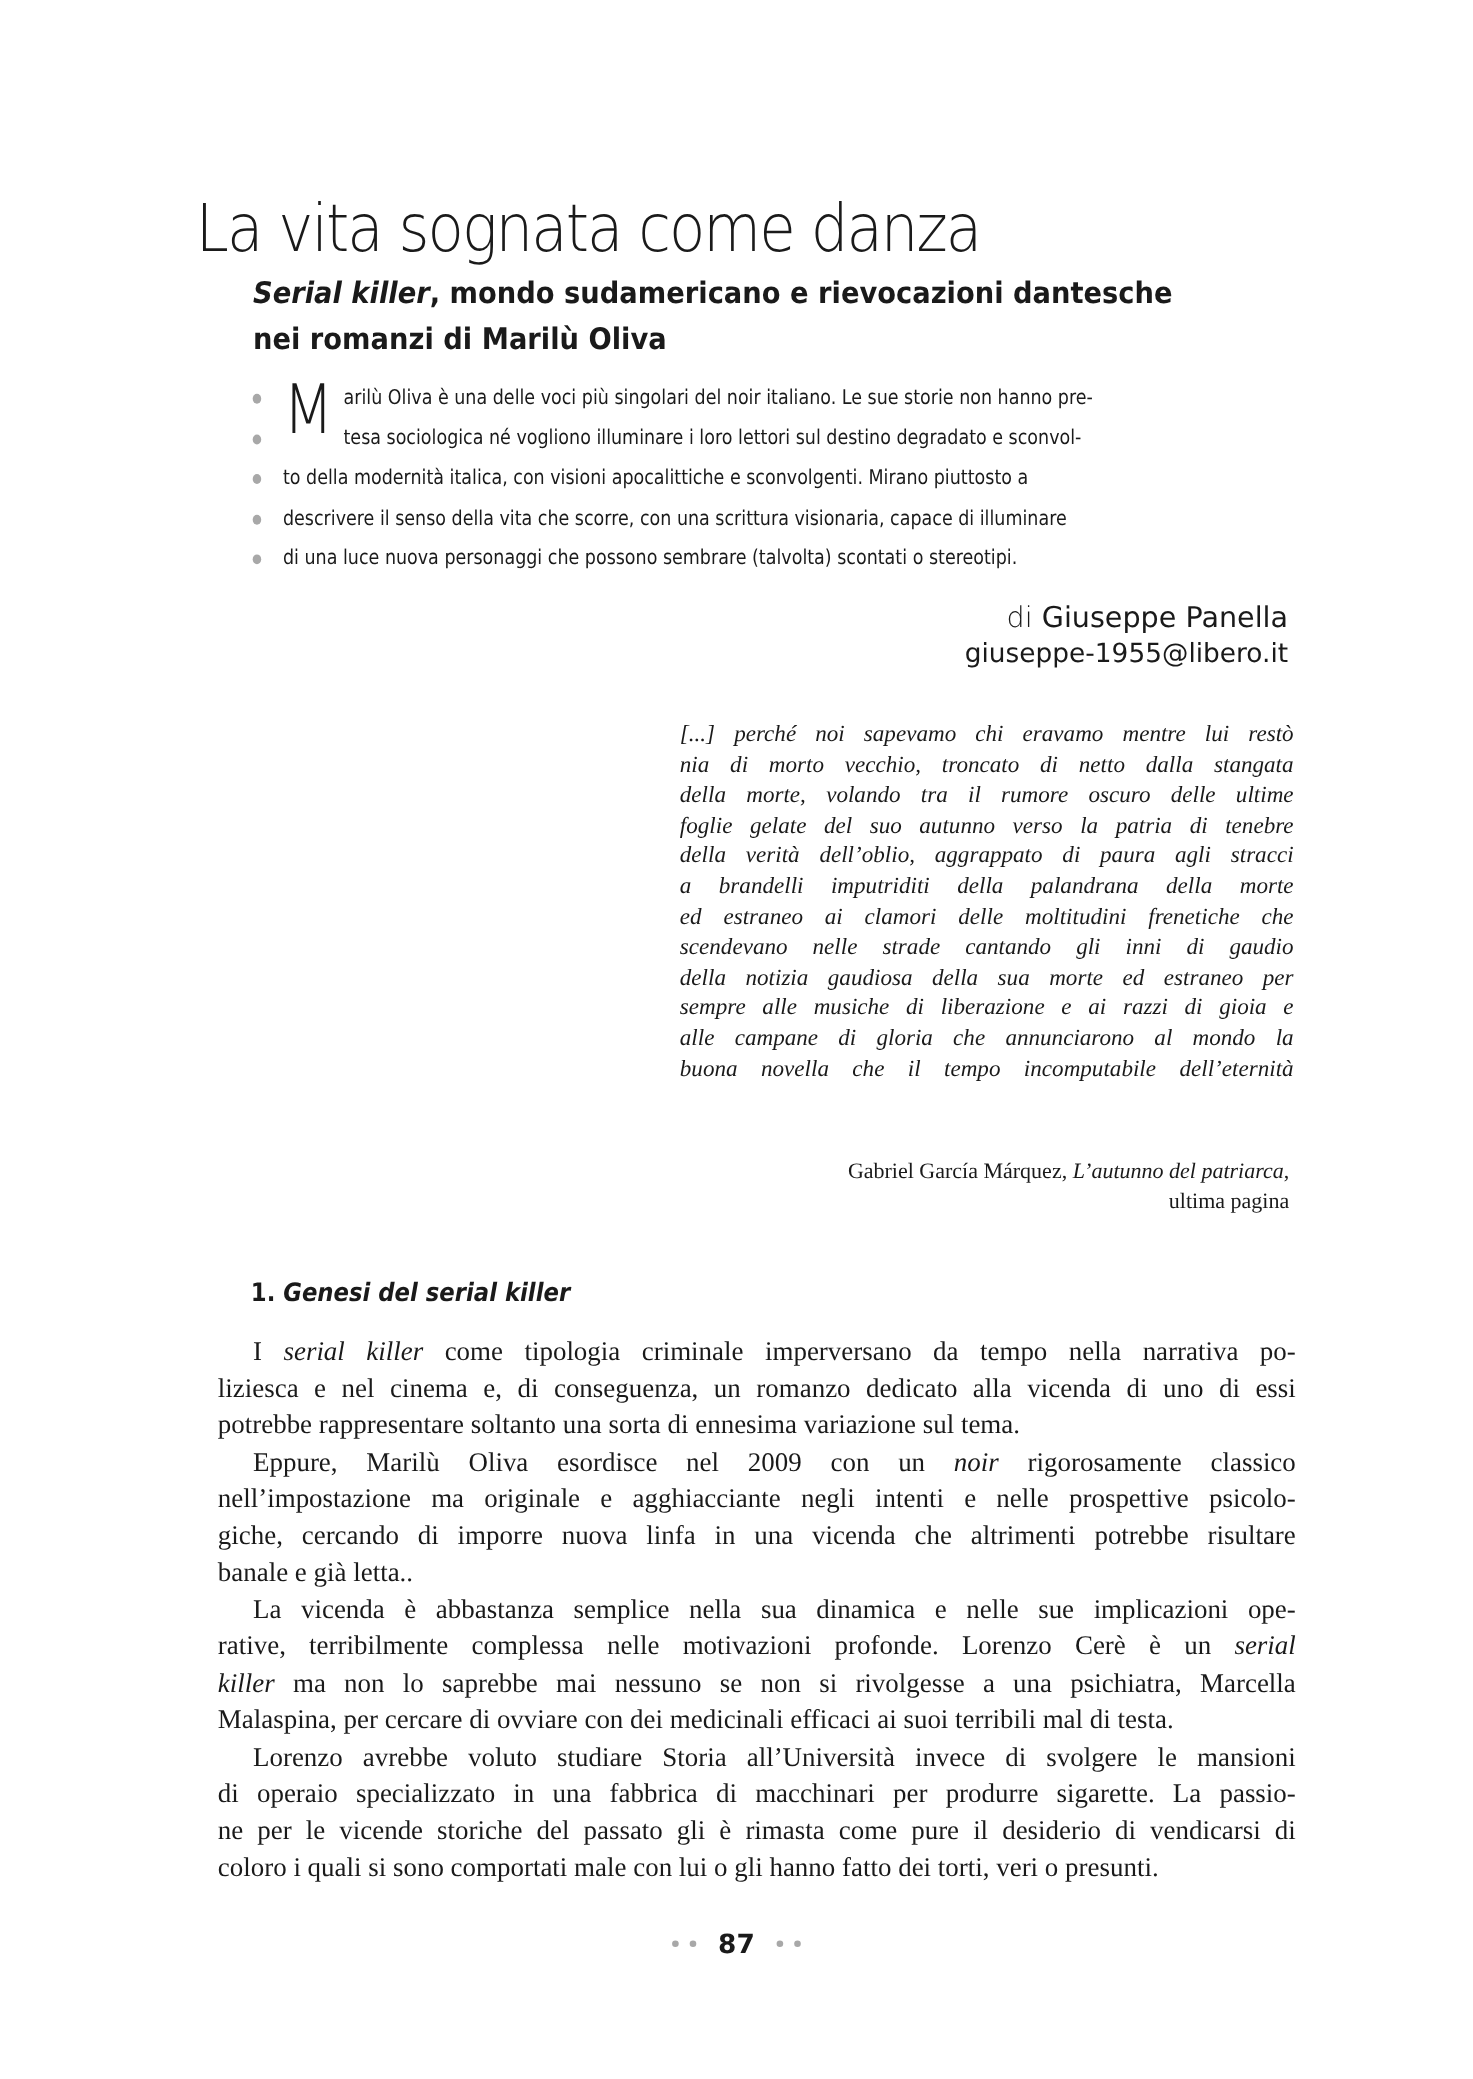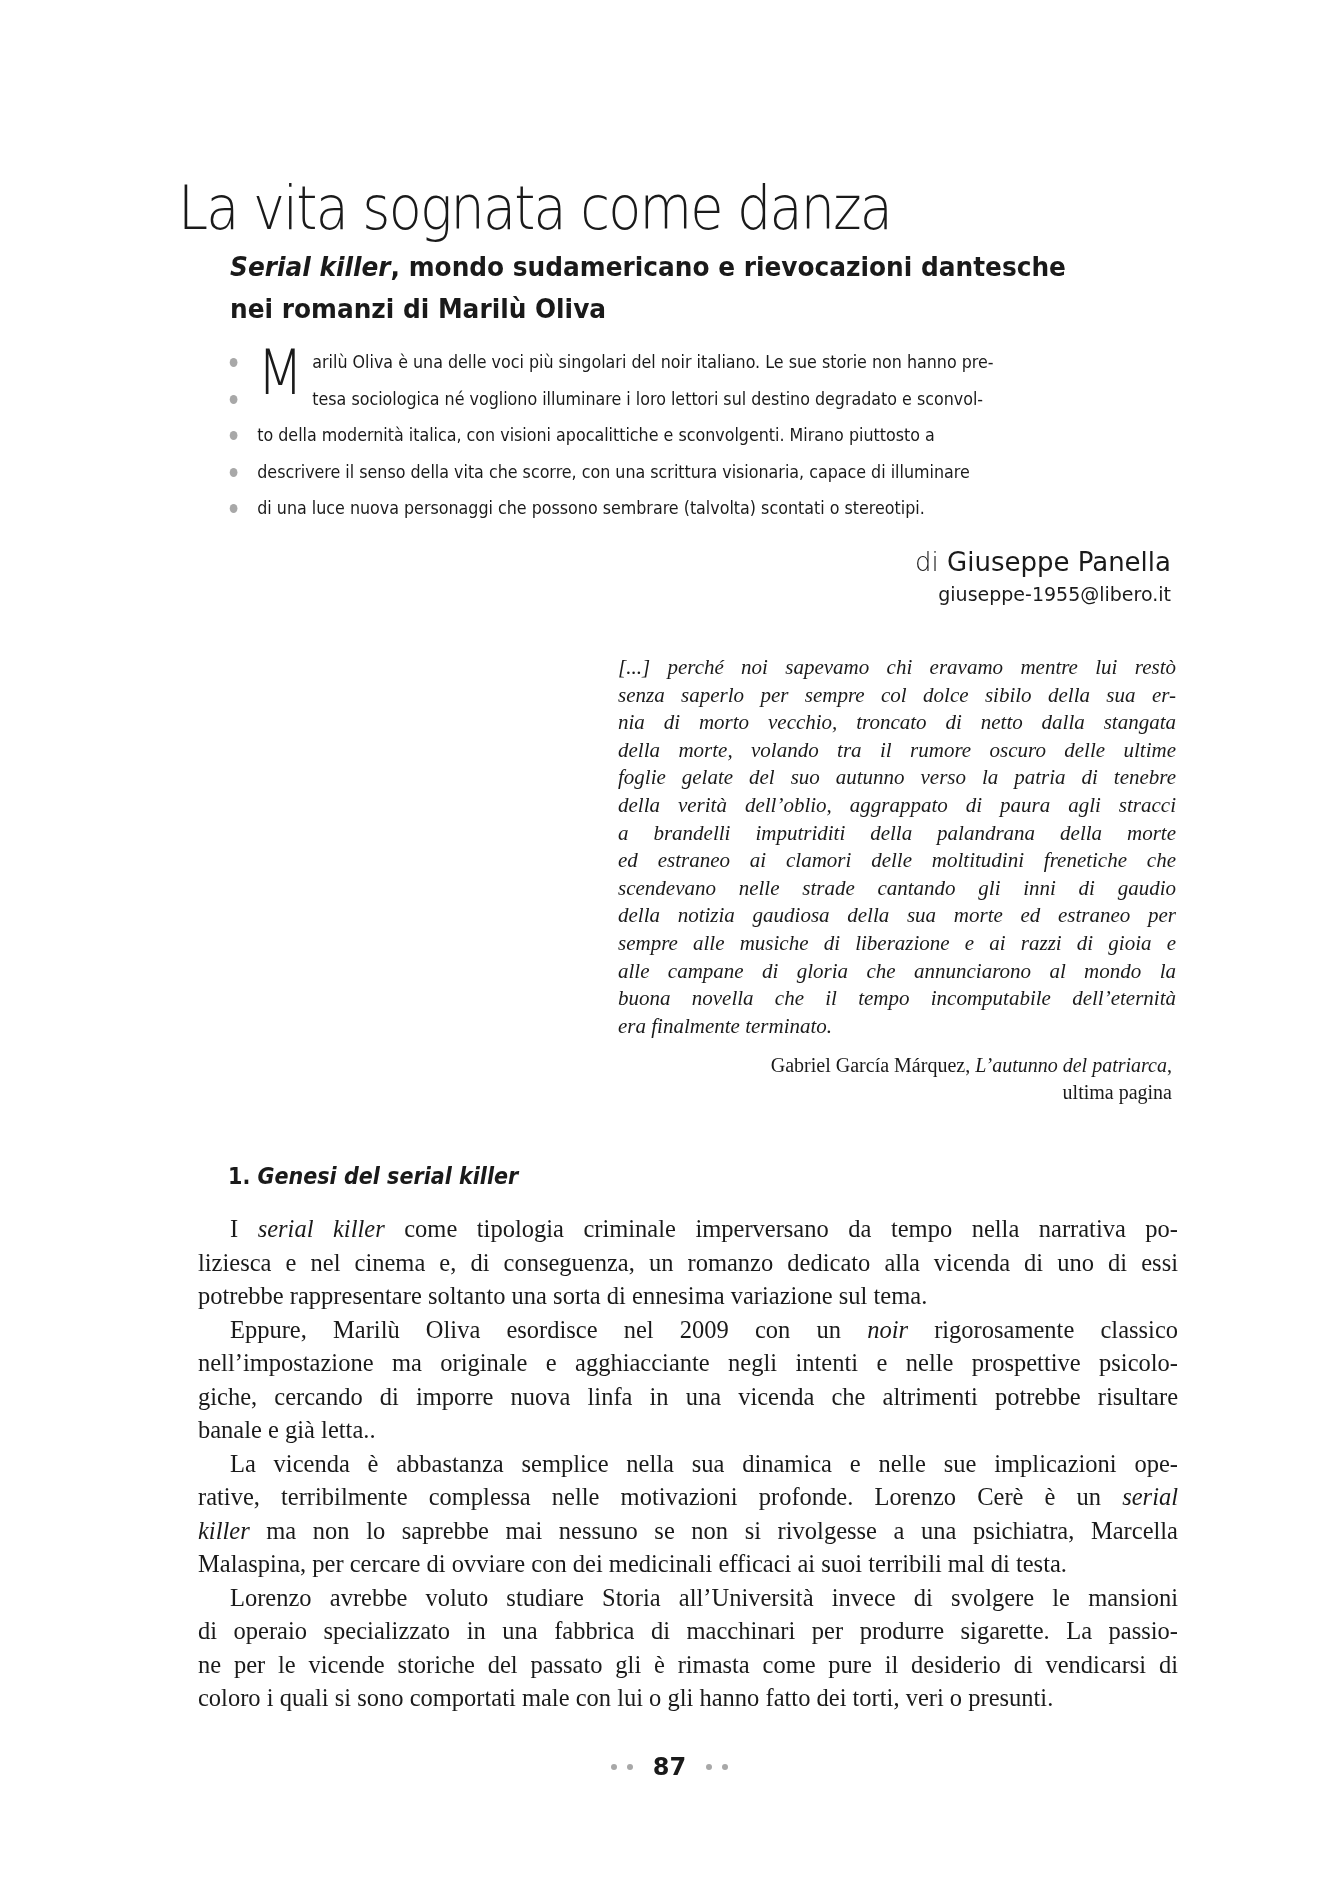--- a/index.html
+++ b/index.html
@@ -35,21 +35,21 @@
     }
     .abstract .indent { padding-left: 64px; }
 
     .byline {
       position: absolute; right: 168px; top: 545px; text-align: right;
       font-family: "DejaVu Sans", sans-serif;
     }
     .byline .by { font-size: 26px; line-height: 34px; }
     .byline .by-prefix { font-weight: 300; }
     .byline .author { font-weight: normal; }
-    .byline .email { font-size: 19px; line-height: 30px; }
+    .byline .email { font-size: 24px; line-height: 30px; }
 
     .epigraph {
       position: absolute; left: 618px; top: 654px; width: 558px;
       font-family: Liberation Serif, serif; font-style: italic;
       font-size: 21px; line-height: 27.6px; text-align: justify; color: #1a1a1a;
     }
     .epigraph .eline { display: block; text-align-last: justify; white-space: nowrap; }
     .epigraph .eline.last { text-align-last: left; }
     .attribution {
       position: absolute; right: 167px; top: 1052px; text-align: right;
@@ -118,33 +118,31 @@
 
   <div class="byline">
     <div class="by">
       <span class="by-prefix">di </span><span class="author">Giuseppe Panella</span>
     </div>
     <div class="email">giuseppe-1955@libero.it</div>
   </div>
 
   <div class="epigraph">
     <span class="eline">[...] perché noi sapevamo chi eravamo mentre lui restò</span>
-    <span class="eline">senza saperlo per sempre col dolce sibilo della sua er-</span>
     <span class="eline">nia di morto vecchio, troncato di netto dalla stangata</span>
     <span class="eline">della morte, volando tra il rumore oscuro delle ultime</span>
     <span class="eline">foglie gelate del suo autunno verso la patria di tenebre</span>
     <span class="eline">della verità dell’oblio, aggrappato di paura agli stracci</span>
     <span class="eline">a brandelli imputriditi della palandrana della morte</span>
     <span class="eline">ed estraneo ai clamori delle moltitudini frenetiche che</span>
     <span class="eline">scendevano nelle strade cantando gli inni di gaudio</span>
     <span class="eline">della notizia gaudiosa della sua morte ed estraneo per</span>
     <span class="eline">sempre alle musiche di liberazione e ai razzi di gioia e</span>
     <span class="eline">alle campane di gloria che annunciarono al mondo la</span>
     <span class="eline">buona novella che il tempo incomputabile dell’eternità</span>
-    <span class="eline last">era finalmente terminato.</span>
   </div>
 
   <div class="attribution">
     <div>
       <span>Gabriel García Márquez, </span><em>L’autunno del patriarca</em><span>,</span>
     </div>
     <div>ultima pagina</div>
   </div>
 
   <h3 class="section-heading">

